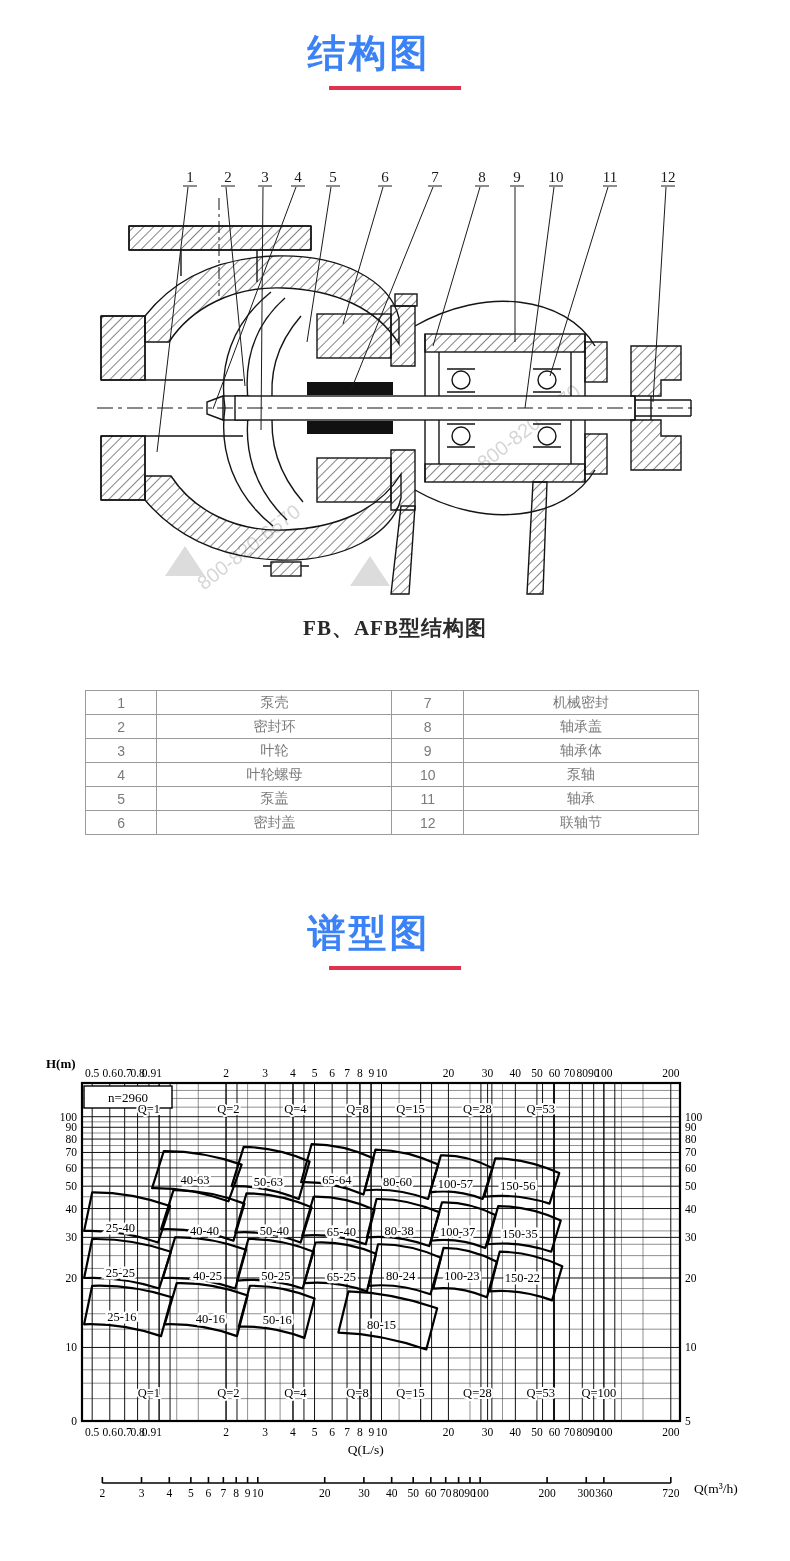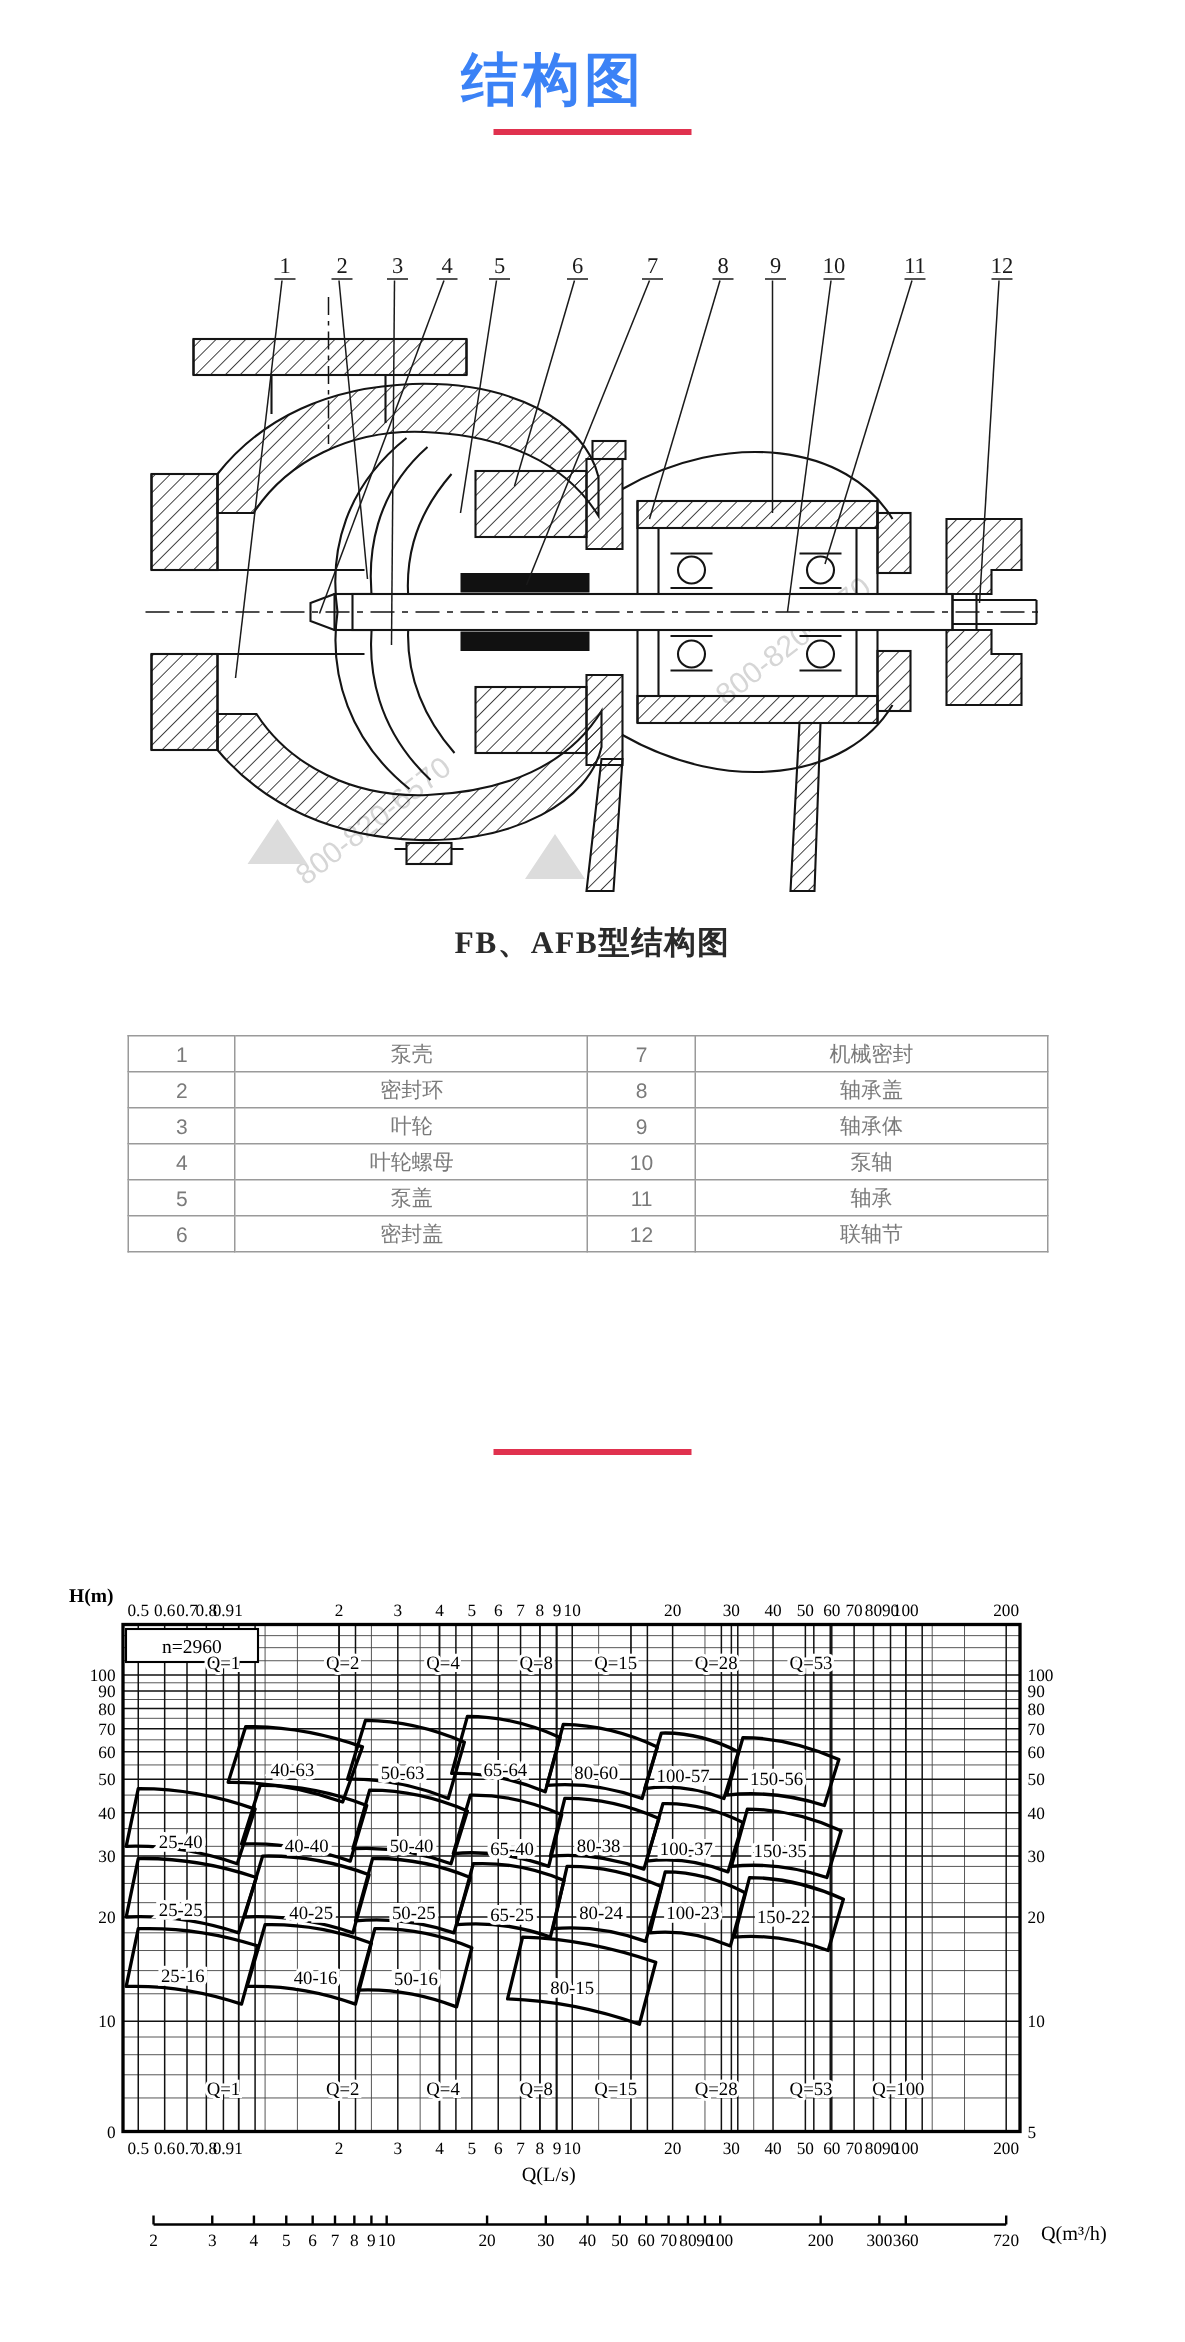--- a/index.html
+++ b/index.html
@@ -205,20 +205,21 @@
         </tr>
         <tr>
           <td class="no">6</td>
           <td class="nm">密封盖</td>
           <td class="no">12</td>
           <td class="nm">联轴节</td>
         </tr>
       </tbody>
     </table>
 
+  <div class="sec-title" style="top:908px;">谱型图</div>
   <div class="red-rule" style="top:966px;"></div>
 
   <svg id="spec-svg" viewBox="0 0 720 500" style="position:absolute;left:32px;top:1028px;width:720px;height:500px;">
       <g stroke="#444" stroke-width="0.6">
         <line x1="50" y1="370.639511507185" x2="648" y2="370.639511507185"></line>
         <line x1="50" y1="355.19257395449074" x2="648" y2="355.19257395449074"></line>
         <line x1="50" y1="341.811828014825" x2="648" y2="341.811828014825"></line>
         <line x1="50" y1="330.009173634126" x2="648" y2="330.009173634126"></line>
         <line x1="50" y1="301.18149014176606" x2="648" y2="301.18149014176606"></line>
         <line x1="50" y1="285.7345525890718" x2="648" y2="285.7345525890718"></line>

